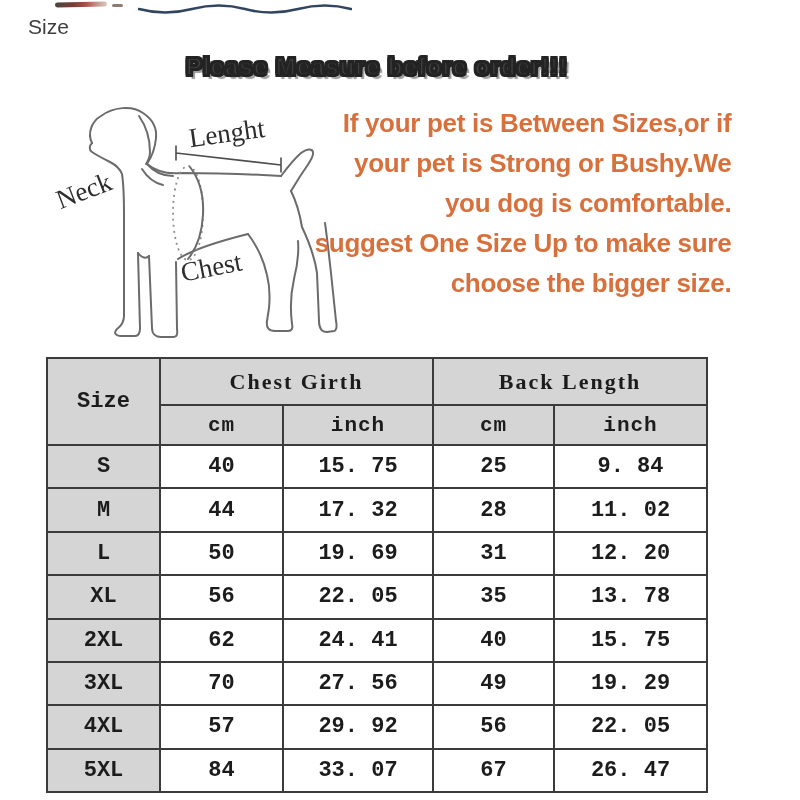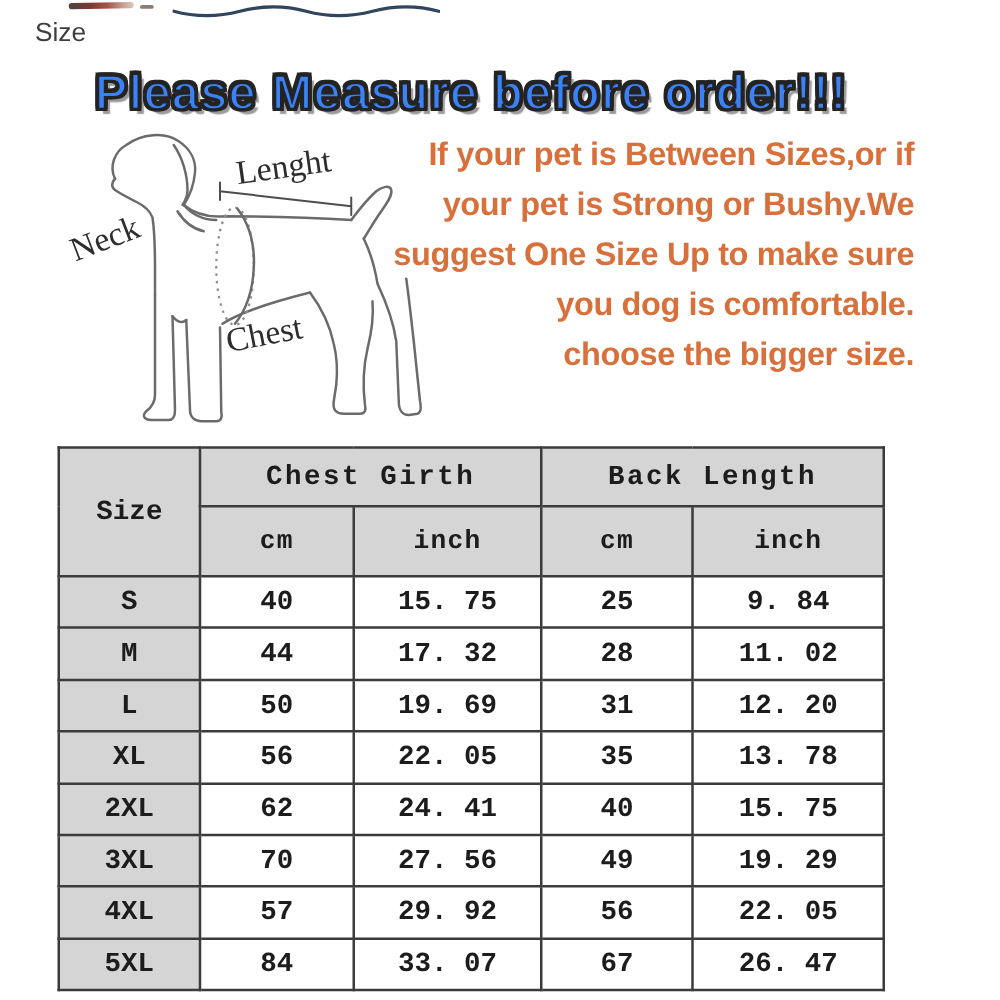--- a/index.html
+++ b/index.html
@@ -9,21 +9,21 @@
   
   .smudge{position:absolute;left:55px;top:2px;width:52px;height:5px;border-radius:3px;
           background:linear-gradient(90deg,#4a4440,#7c3a32 35%,#a65548 60%,#c9a399 85%,#dcc9c1);
           transform:rotate(-1deg);}
   .smudge-dash{position:absolute;left:112px;top:4px;width:11px;height:3px;border-radius:2px;background:#8c7c74;}
   .wavy{position:absolute;left:138px;top:1px;}
 
   .size-label{position:absolute;left:28px;top:15px;font-size:21px;color:#3d3d3d;}
 
   .title{position:absolute;left:377px;top:53px;transform:translateX(-50%);white-space:nowrap;
-         font-size:39px;font-weight:700;letter-spacing:1px;color:#3b82f6;
+         font-size:24px;font-weight:700;letter-spacing:1px;color:#404040;
          -webkit-text-stroke:2px #232323;
          text-shadow:-2px -2px 0 #242424,2px -2px 0 #242424,-2px 2px 0 #242424,2px 2px 0 #242424,
                      0 -2px 0 #242424,0 2px 0 #242424,-2px 0 0 #242424,2px 0 0 #242424,
                      4px 4px 1px #9a9a9a;}
 
   
   .dog{position:absolute;left:30px;top:95px;}
   .dog path{fill:none;stroke:#6b6b6b;stroke-width:2;stroke-linecap:round;stroke-linejoin:round;}
   .dog .dash{fill:none;stroke:#8f8f8f;stroke-width:1.8;stroke-dasharray:2 4;}
   .dog .meas{stroke:#4d4d4d;stroke-width:1.6;}
@@ -35,23 +35,23 @@
           line-height:40px;color:#d8703c;white-space:nowrap;}
 
   
   .size-table{position:absolute;left:46px;top:357px;width:660px;height:436px;
               border-collapse:collapse;table-layout:fixed;
               font-family:"Liberation Mono",monospace;color:#1c1c1c;}
   .size-table th,.size-table td{border:2px solid #3b3b3b;text-align:center;vertical-align:middle;
               font-weight:700;font-size:22px;padding:0;}
   .size-table .gray{background:#d5d5d5;}
   .size-table thead tr.h1{height:47px;}
-  .size-table thead tr.h2{height:56px;}
+  .size-table thead tr.h2{height:40px;}
   .size-table thead .unit{font-size:21px;letter-spacing:1px;}
-  .size-table thead .span{letter-spacing:2px;}
+  .size-table thead .span{letter-spacing:2px;font-family:Liberation Serif, serif;}
 </style>
 </head>
 <body>
 
 <div class="canvas">
 
   <div class="smudge"></div>
   <div class="smudge-dash"></div>
 
   <svg class="wavy" width="214" height="16" viewBox="0 0 214 16">
@@ -92,22 +92,22 @@
     <path class="meas" d="M146,51 L146,65 M146,58 L251,70 M251,63 L251,77"></path>
 
     <text transform="translate(198,47) rotate(-8)">Lenght</text>
     <text transform="translate(57,104) rotate(-21)">Neck</text>
     <text transform="translate(183,181) rotate(-11)">Chest</text>
   </svg>
 
   <div class="notice">
     <div>If your pet is Between Sizes,or if</div>
     <div>your pet is Strong or Bushy.We</div>
+    <div>you dog is comfortable.</div>
     <div>suggest One Size Up to make sure</div>
-    <div>you dog is comfortable.</div>
     <div>choose the bigger size.</div>
   </div>
 
   <table class="size-table">
     <colgroup>
       <col style="width:113px">
         <col style="width:123px">
         <col style="width:150px">
       <col style="width:121px">
         <col style="width:153px">

